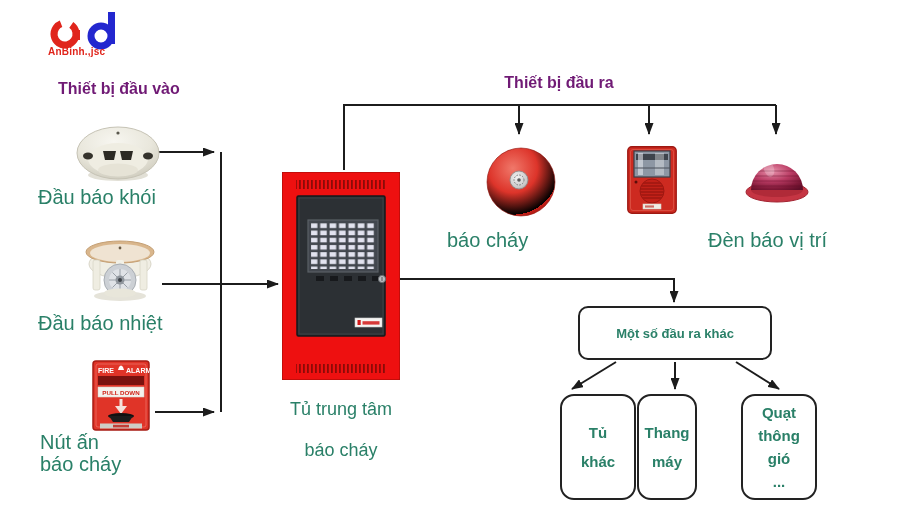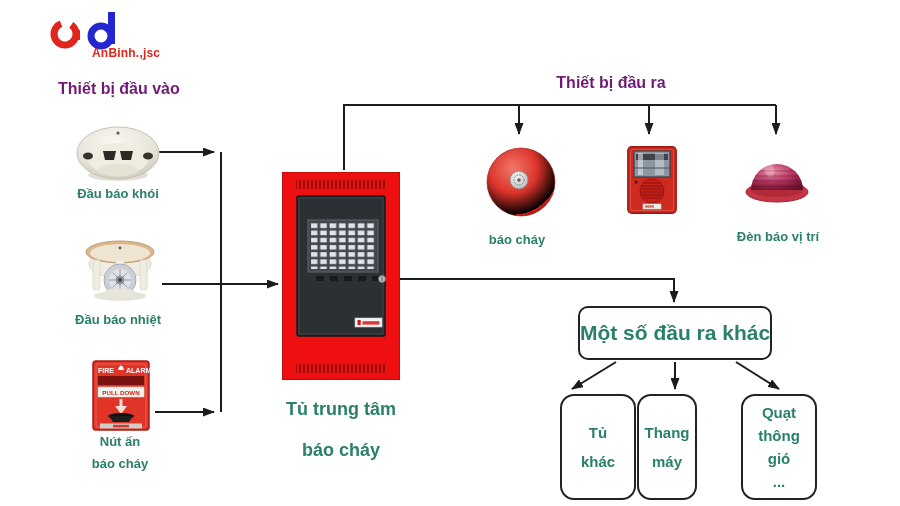--- a/index.html
+++ b/index.html
@@ -3,30 +3,30 @@
 <meta charset="utf-8">
 <style>
   html,body{margin:0;padding:0;background:#ffffff;}
   .stage{
     position:relative;width:900px;height:506px;background:#ffffff;overflow:hidden;
     font-family:"Liberation Sans","DejaVu Sans",sans-serif;
   }
   .abs{position:absolute;}
   .connectors{position:absolute;left:0;top:0;width:900px;height:506px;}
   .heading{font-weight:bold;font-size:16px;color:#701a75;white-space:nowrap;}
-  .devlabel{font-weight:bold;color:#2a8068;font-size:13px;text-align:center;white-space:nowrap;}
+  .devlabel{font-weight:normal;color:#2a8068;font-size:20px;white-space:nowrap;}
   .devlabel .ln{line-height:22px;}
-  .company{font-weight:bold;font-size:12px;color:#e0251c;letter-spacing:0.2px;margin-left:44px;}
-  .panel-label{color:#2a8068;font-weight:bold;font-size:18px;text-align:center;}
+  .company{font-weight:bold;font-size:10px;color:#e0251c;letter-spacing:0.2px;}
+  .panel-label{color:#2a8068;font-weight:normal;font-size:18px;text-align:center;}
   .panel-label .ln{display:block;}
   .roundbox{
     position:absolute;border:2.5px solid #222;border-radius:12px;background:#fff;
     display:flex;align-items:center;justify-content:center;box-sizing:border-box;
   }
-  .otherbox-title{color:#2a8068;font-weight:bold;font-size:21px;white-space:nowrap;}
+  .otherbox-title{color:#2a8068;font-weight:bold;font-size:13px;white-space:nowrap;}
   .smallbox{border-radius:14px;flex-direction:column;}
   .smallbox .ln{color:#2a8068;font-weight:bold;font-size:15px;line-height:29px;text-align:center;}
   .smallbox .ln.tight{line-height:23px;}
 </style>
 </head>
 <body>
 
 <div class="stage">
 
   <svg class="connectors" viewBox="0 0 900 506">
@@ -57,21 +57,21 @@
 
   <svg class="abs" style="left:46px;top:10px;" width="84" height="40" viewBox="0 0 84 40">
     <circle cx="19" cy="24" r="11" fill="none" stroke="#e0251c" stroke-width="7" stroke-dasharray="58 12" transform="rotate(-55 19 24)"></circle>
     <line x1="31" y1="20" x2="31" y2="30" stroke="#e0251c" stroke-width="6"></line>
     <circle cx="55" cy="26" r="10" fill="none" stroke="#2327cf" stroke-width="7"></circle>
     <line x1="65.5" y1="2" x2="65.5" y2="34" stroke="#2327cf" stroke-width="7"></line>
   </svg>
   <div class="abs company" style="left:48px;top:46px;">AnBinh.,jsc</div>
 
   <div class="abs heading" style="left:58px;top:80px;">Thiết bị đầu vào</div>
-  <div class="abs heading" style="left:496px;top:74px;width:230px;text-align:center;">Thiết bị đầu ra</div>
+  <div class="abs heading" style="left:444px;top:74px;width:230px;text-align:center;">Thiết bị đầu ra</div>
 
   <svg class="abs" style="left:74px;top:122px;" width="88" height="62" viewBox="0 0 88 62">
     <defs>
       <radialGradient id="smokeG" cx="45%" cy="28%" r="75%">
         <stop offset="0%" stop-color="#f7f6f0"></stop>
         <stop offset="60%" stop-color="#e9e7dc"></stop>
         <stop offset="100%" stop-color="#cfccbe"></stop>
       </radialGradient>
     </defs>
     <ellipse cx="44" cy="53" rx="30" ry="6" fill="#e2e0d6"></ellipse>

